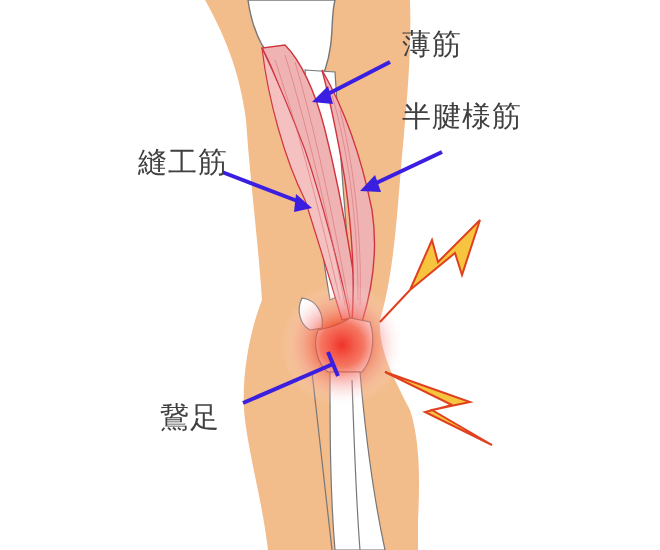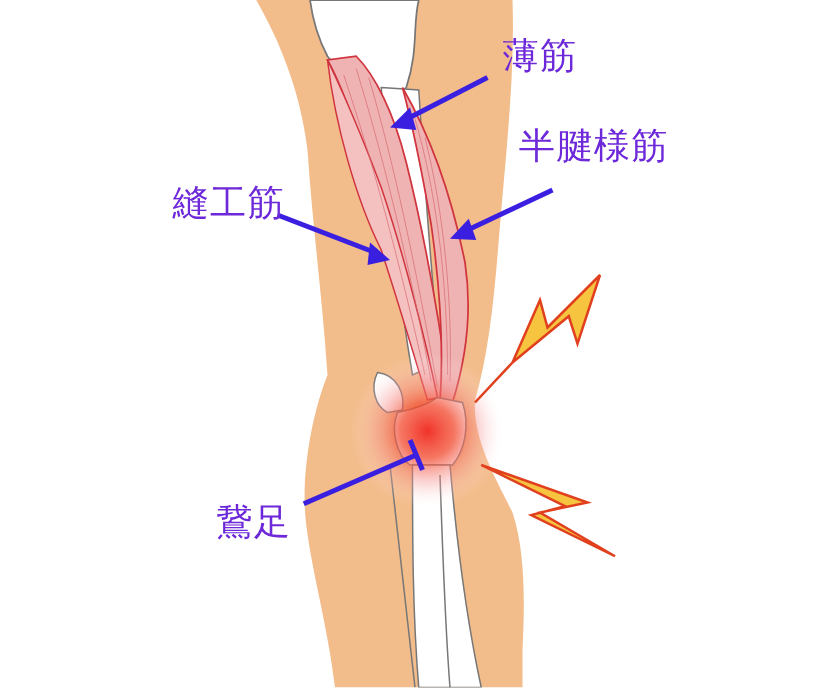--- a/index.html
+++ b/index.html
@@ -1,19 +1,19 @@
 <!DOCTYPE html>
 <html><head>
 <meta charset="utf-8">
 <style>
   html, body { margin:0; padding:0; background:#ffffff; }
   body { width:660px; height:550px; position:relative; overflow:hidden;
          font-family:"DejaVu Sans", sans-serif; }
   svg.art { position:absolute; left:0; top:0; }
-  .label { position:absolute; font-size:29px; color:#6d28d9; letter-spacing:1px; line-height:1; white-space:nowrap; }
+  .label { position:absolute; font-size:29px; color:#404040; letter-spacing:1px; line-height:1; white-space:nowrap; }
 </style>
 </head>
 <body>
 
 <svg class="art" width="660" height="550" viewBox="0 0 660 550" xmlns="http://www.w3.org/2000/svg">
   <defs>
     <radialGradient id="glow" cx="50%" cy="50%" r="50%">
       <stop offset="0%" stop-color="#F0281E" stop-opacity="0.95"></stop>
       <stop offset="35%" stop-color="#F24A2E" stop-opacity="0.75"></stop>
       <stop offset="70%" stop-color="#F7A0A0" stop-opacity="0.35"></stop>
@@ -65,15 +65,15 @@
     <line x1="442" y1="152" x2="372" y2="185"></line>
     <polygon points="360,191 375,175 381,192" stroke="none"></polygon>
     <line x1="222" y1="172" x2="300" y2="202"></line>
     <polygon points="312,208 296,194 294,212" stroke="none"></polygon>
     <line x1="243" y1="403" x2="333" y2="364"></line>
     <line x1="328" y1="352" x2="338" y2="376"></line>
   </g>
 </svg>
 
 <div class="label" style="left:402px; top:30px;">薄筋</div>
-<div class="label" style="left:415px; top:102px;">半腱様筋</div>
+<div class="label" style="left:402px; top:102px;">半腱様筋</div>
 <div class="label" style="left:138px; top:148px;">縫工筋</div>
-<div class="label" style="left:160px; top:403px;margin-left:13px;">鵞足</div>
+<div class="label" style="left:160px; top:403px;">鵞足</div>
 
 </body></html>

